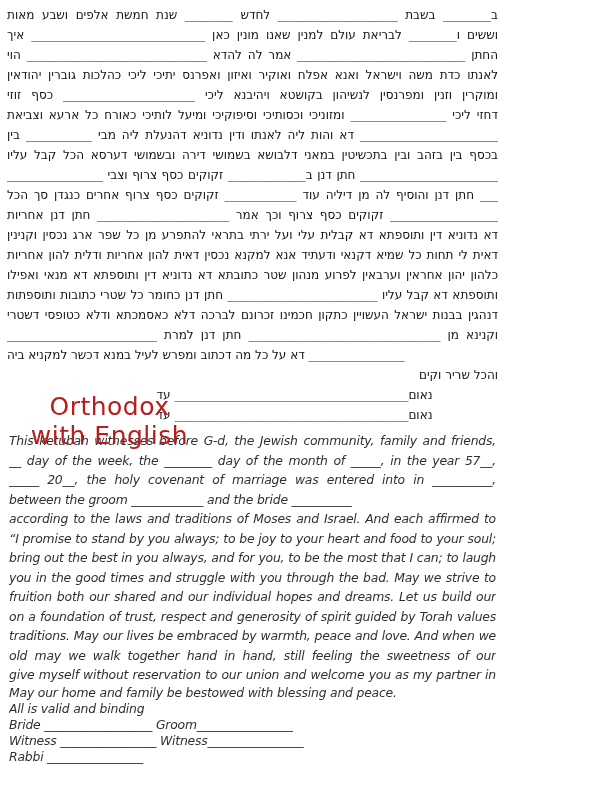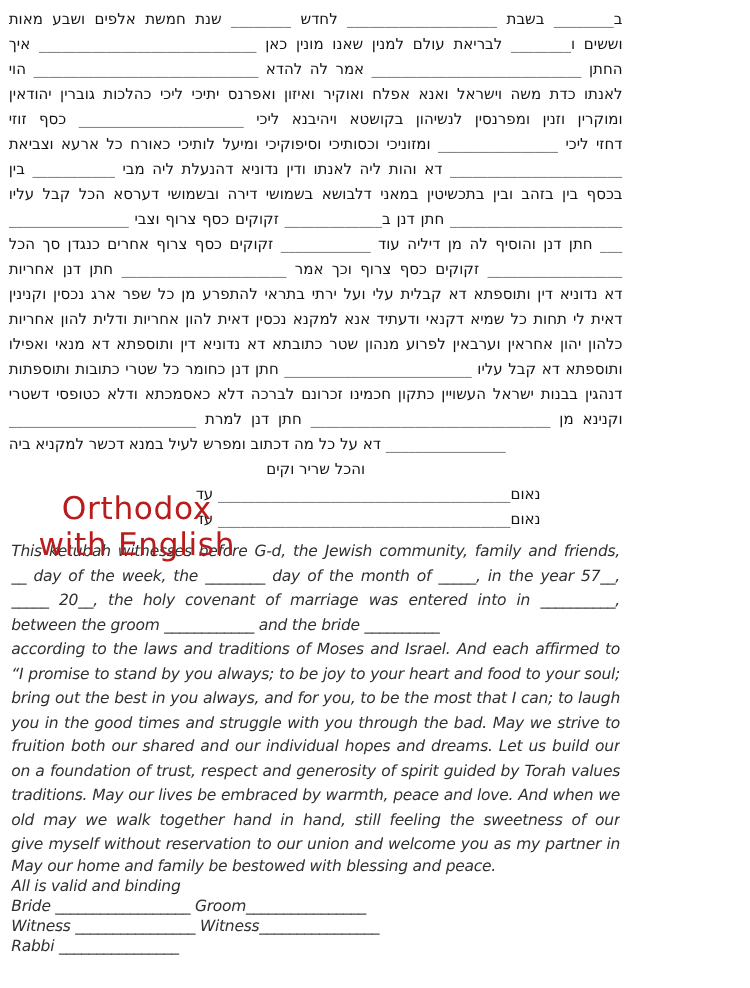--- a/index.html
+++ b/index.html
@@ -15,21 +15,21 @@
     direction:rtl;
     padding:5px 7px 0 7px;
     font-family:"DejaVu Serif","DejaVu Sans",serif;
     font-size:12px;
   }
   .hebrew .line{
     height:20px;line-height:20px;overflow:hidden;white-space:nowrap;
   }
   .hebrew .line.justify{white-space:normal;text-align:justify;text-align-last:justify;}
   .hebrew .line.right{text-align:left;}
-  .hebrew .line.center{text-align:center;}
+  .hebrew .line.center{}
   .hebrew .line.naum{text-align:center;transform:translateX(42px);}
 
   
   .style-label{
     position:absolute;left:22px;top:392px;width:175px;
     text-align:center;
     font-family:"DejaVu Sans","Liberation Sans",sans-serif;
     font-size:25px;line-height:29px;color:#b91c1c;
     letter-spacing:0.5px;
   }

